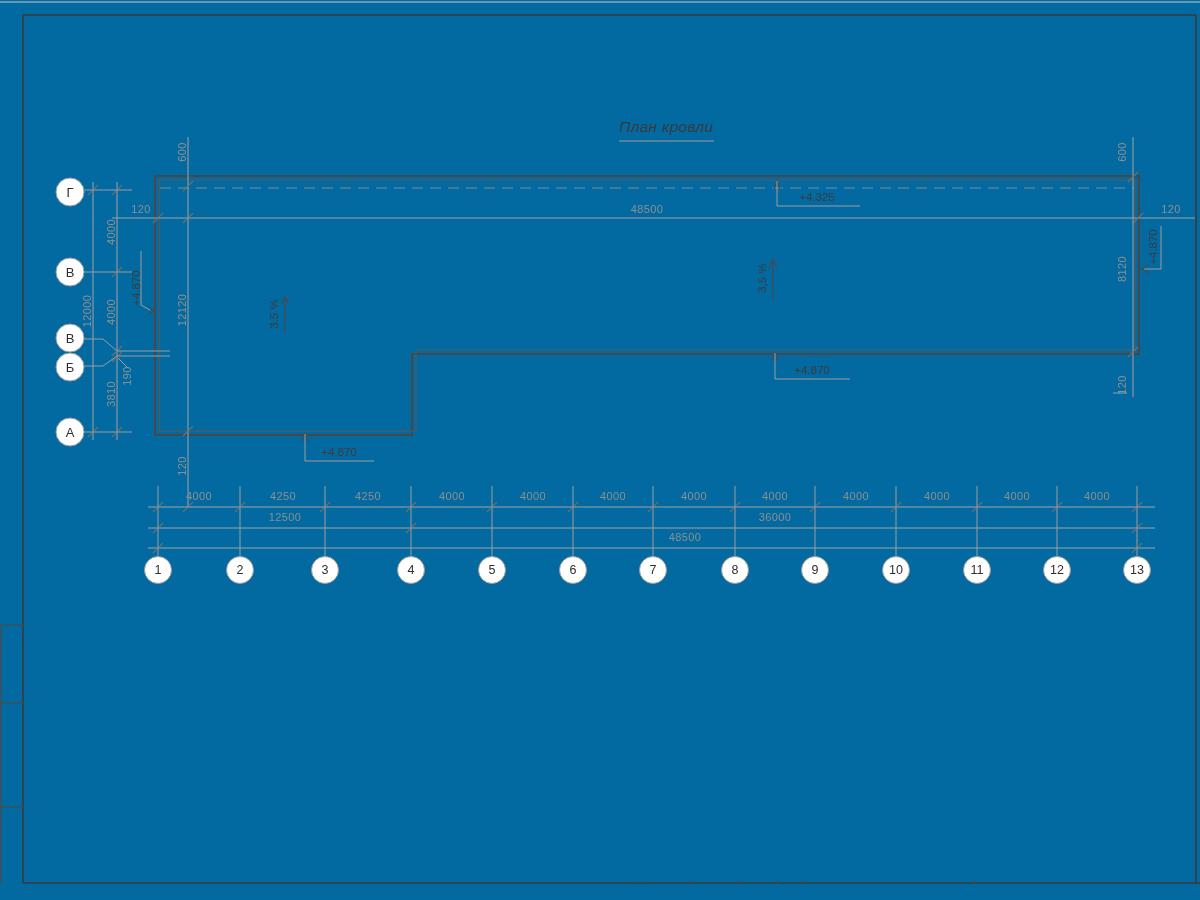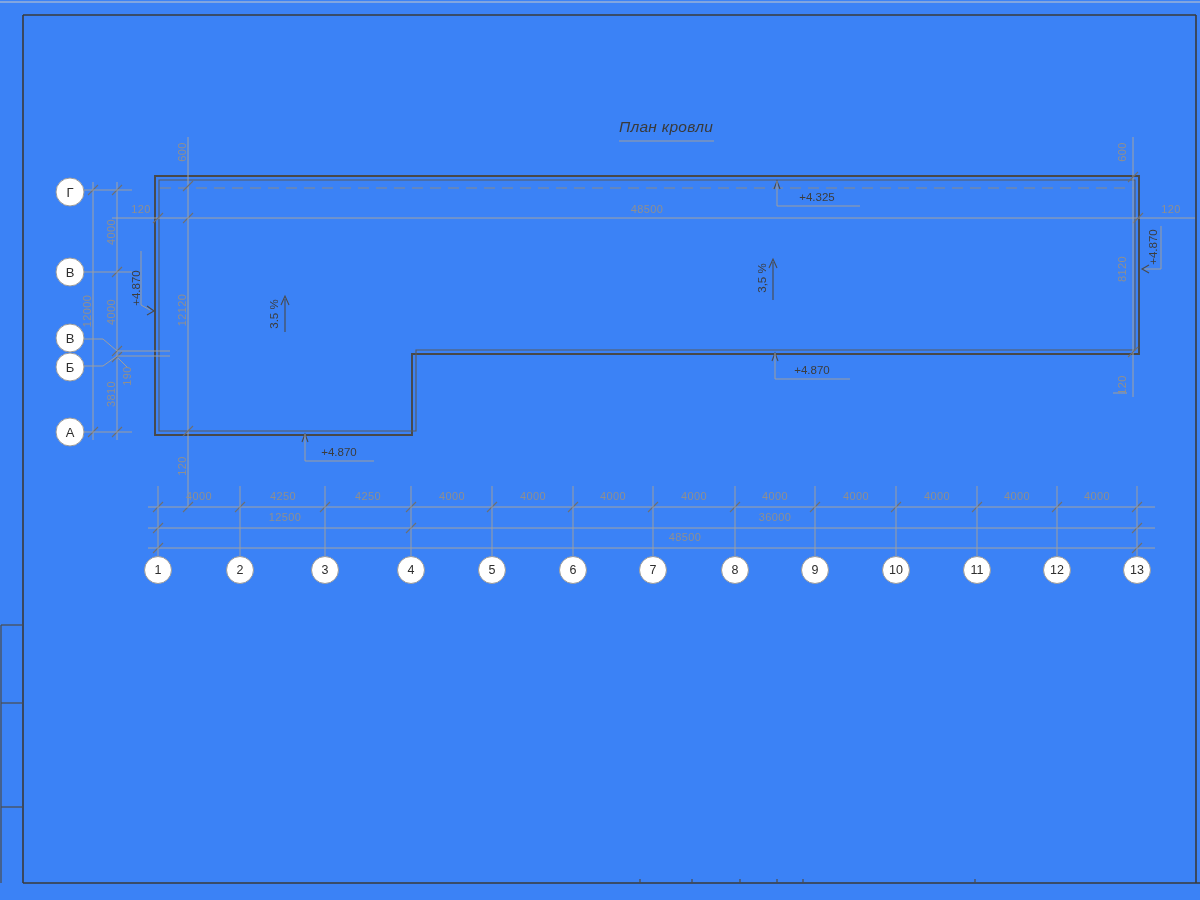--- a/index.html
+++ b/index.html
@@ -1,16 +1,16 @@
 <!DOCTYPE html>
 <html><head>
 <meta charset="utf-8">
 <style>
   html,body{margin:0;padding:0;background:#ffffff;}
-  #sheet{position:relative;width:1200px;height:900px;background:#3b82f6;overflow:hidden;
+  #sheet{position:relative;width:1200px;height:900px;background:#0369a1;overflow:hidden;
          font-family:"Liberation Sans", sans-serif;}
   svg{position:absolute;left:0;top:0;}
   .t-dim{font-size:11px;fill:#8f8f8f;letter-spacing:.4px;}
   .t-ele{font-size:11.5px;fill:#3c3c3c;}
   .t-slope{font-size:11.5px;fill:#3c3c3c;}
   .t-axis{font-size:13px;fill:#2e2e2e;}
   .t-num{font-size:12.5px;fill:#2e2e2e;}
   .t-title{font-size:15.5px;font-style:italic;fill:#3a3a3a;letter-spacing:.3px;}
   .ln{stroke:#a3a3a3;stroke-width:1;fill:none;}
   .tick{stroke:#6f6f6f;stroke-width:1.1;}

